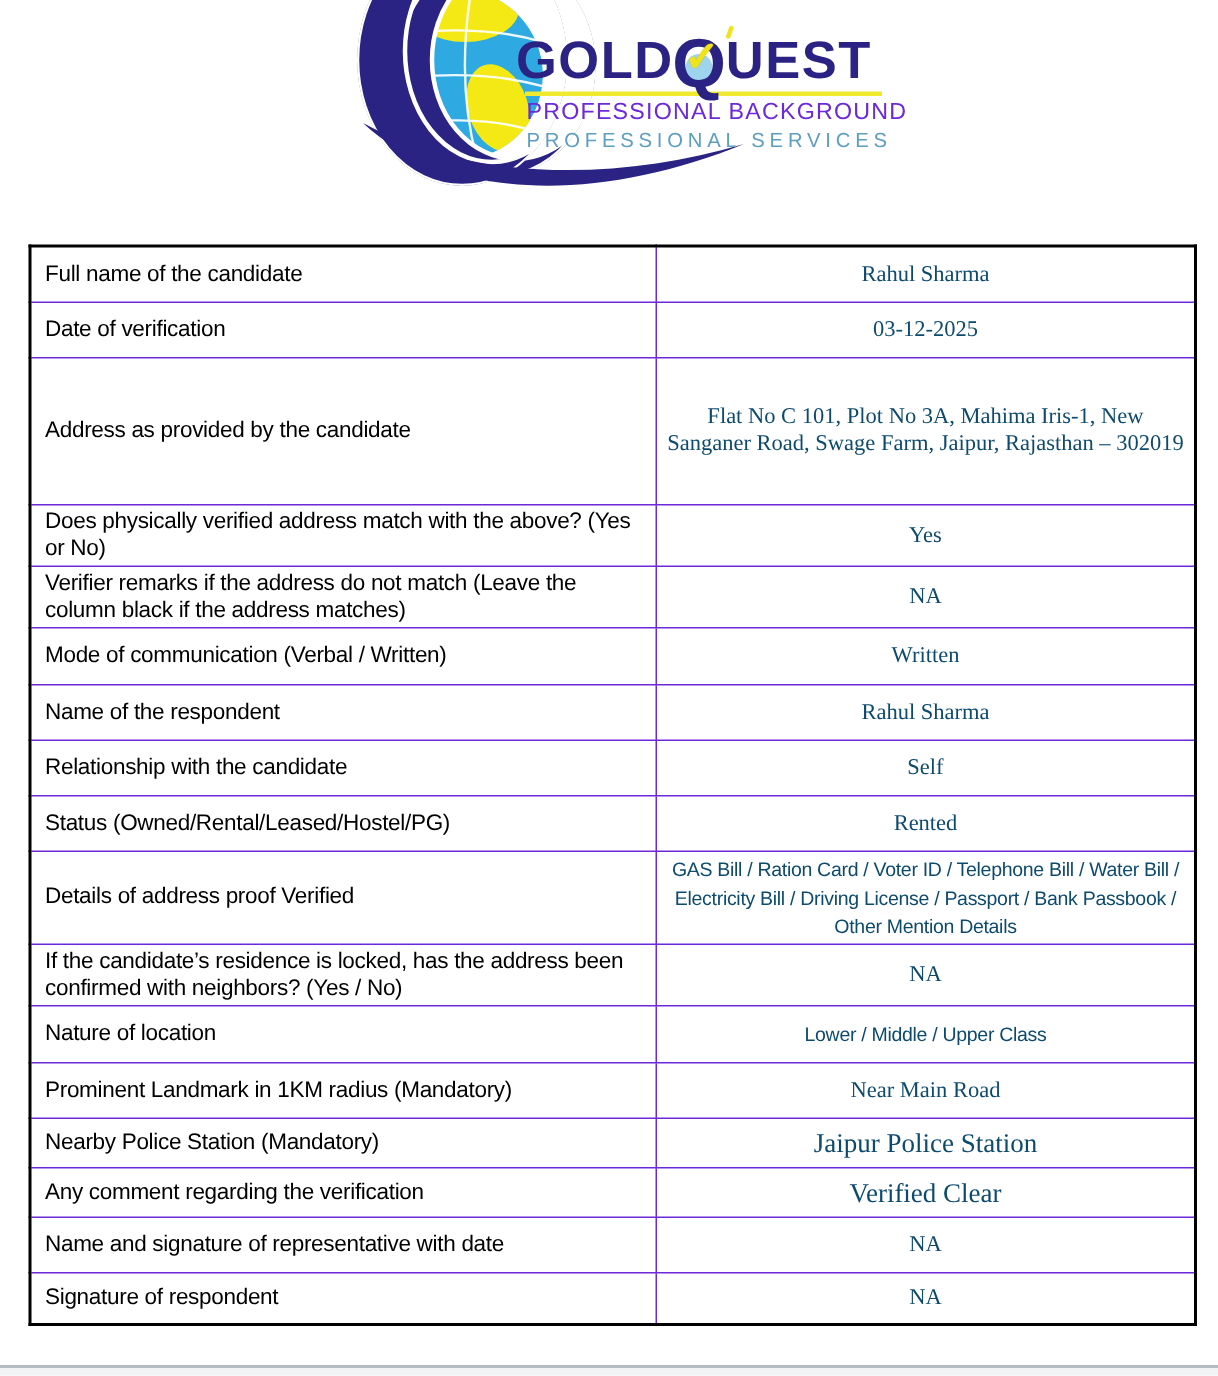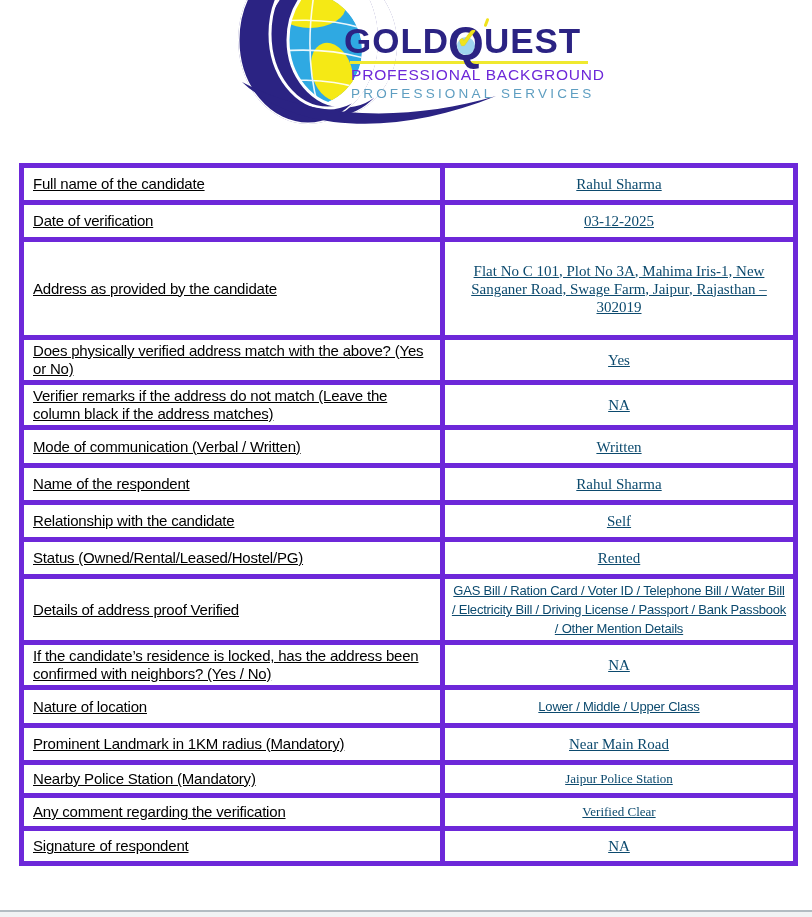--- a/index.html
+++ b/index.html
@@ -111,23 +111,22 @@
   table.verification {
     position: absolute;
     left: 19px;
     top: 163px;
     width: 779px;
     border-collapse: collapse;
     table-layout: fixed;
     border: 2px solid #000;
   }
   table.verification td {
-    border: 5px solid #6d28d9;
+    border: 1px solid #6d28d9;
     overflow: hidden;
-    text-decoration: underline;
   }
   td.label-cell {
     width: 399px;
     padding: 2px 8px 2px 9px;
     font-family: "Liberation Sans", sans-serif;
     font-size: 15px;
     letter-spacing: -0.2px;
     color: #000;
     line-height: 18px;
     vertical-align: middle;
@@ -138,21 +137,21 @@
     padding: 2px 6px;
     color: #0c4a6e;
     line-height: 18px;
   }
   td.value-cell.serif {
     font-family: "Liberation Serif", serif;
     font-size: 15px;
   }
   td.value-cell.serif-sm {
     font-family: "Liberation Serif", serif;
-    font-size: 13px;
+    font-size: 18px;
   }
   td.value-cell.sans {
     font-family: "Liberation Sans", sans-serif;
     font-size: 13px;
     letter-spacing: -0.2px;
     line-height: 19px;
   }
 
   
   .bottom-strip {
@@ -276,20 +275,24 @@
           <td class="value-cell serif">Near Main Road</td>
         </tr>
         <tr style="height: 33px;">
           <td class="label-cell">Nearby Police Station (Mandatory)</td>
           <td class="value-cell serif-sm">Jaipur Police Station</td>
         </tr>
         <tr style="height: 33px;">
           <td class="label-cell">Any comment regarding the verification</td>
           <td class="value-cell serif-sm">Verified Clear</td>
         </tr>
+        <tr style="height: 37px;">
+          <td class="label-cell">Name and signature of representative with date</td>
+          <td class="value-cell serif">NA</td>
+        </tr>
         <tr style="height: 35px;">
           <td class="label-cell">Signature of respondent</td>
           <td class="value-cell serif">NA</td>
         </tr>
       </tbody>
   </table>
 
   <div class="bottom-strip"></div>
 
 </div>

